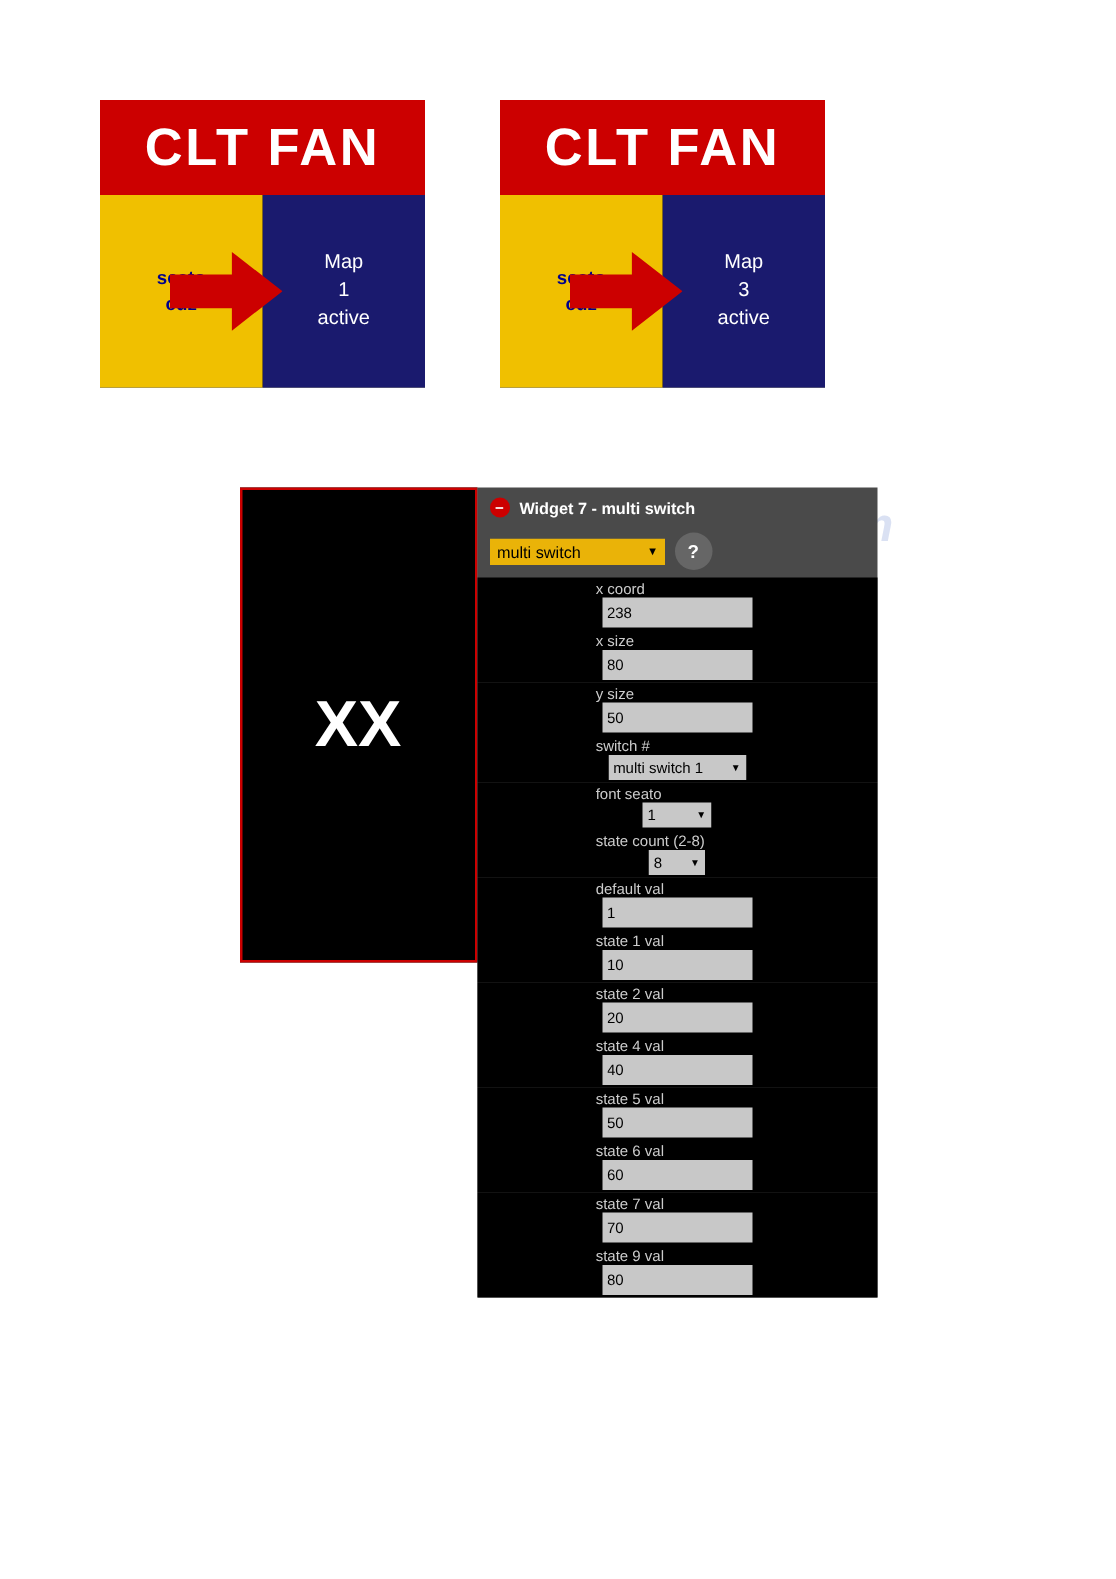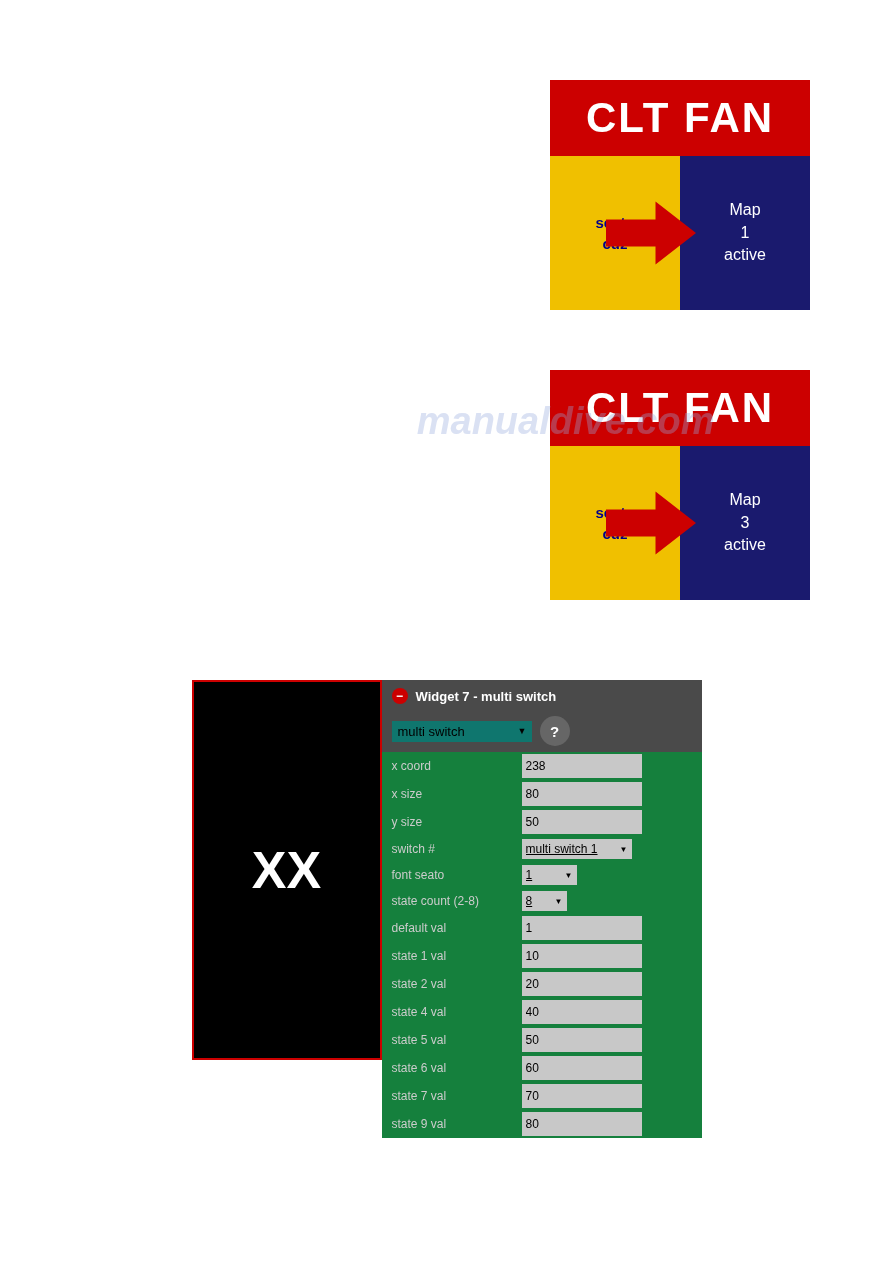--- a/index.html
+++ b/index.html
@@ -8,23 +8,23 @@
       font-family: Arial, sans-serif;
       width: 893px;
       min-height: 1263px;
       position: relative;
       overflow-x: hidden;
     }
 
     
     .widgets-row {
       display: flex;
-      flex-direction: column;
+      flex-direction: row;
       justify-content: flex-start;
-      align-items: flex-end;
+      align-items: center;
       gap: 60px;
       padding: 80px 83px 60px 80px;
     }
 
     .clt-widget {
       background: #000000;
       width: 260px;
       height: 230px;
       display: flex;
       flex-direction: column;
@@ -172,21 +172,21 @@
 
     .editor-widget-row {
       display: flex;
       flex-direction: row;
       align-items: center;
       padding: 4px 10px 6px 10px;
       gap: 8px;
     }
 
     .editor-select {
-      background: #0f766e;
+      background: #eab308;
       color: #000000;
       border: none;
       padding: 3px 6px;
       font-size: 13px;
       width: 140px;
       appearance: none;
       -webkit-appearance: none;
       cursor: pointer;
     }
 
@@ -222,22 +222,23 @@
     }
 
     .editor-fields {
       display: flex;
       flex-direction: column;
       gap: 0;
     }
 
     .field-row {
       display: flex;
-      align-items: center;
-      background: #15803d;
+      flex-direction: column;
+      align-items: center;
+      background: #000000;
       padding: 2px 10px;
       min-height: 26px;
     }
 
     .field-label {
       color: #cccccc;
       font-size: 12px;
       width: 130px;
       flex-shrink: 0;
     }
@@ -271,21 +272,20 @@
     .field-select {
       background: #c8c8c8;
       border: none;
       padding: 2px 18px 2px 4px;
       font-size: 12px;
       height: 20px;
       color: #000000;
       appearance: none;
       -webkit-appearance: none;
       cursor: pointer;
-      text-decoration: underline;
     }
 
     .field-select-wide {
       width: 110px;
     }
 
     .field-select-small {
       width: 55px;
     }
 

